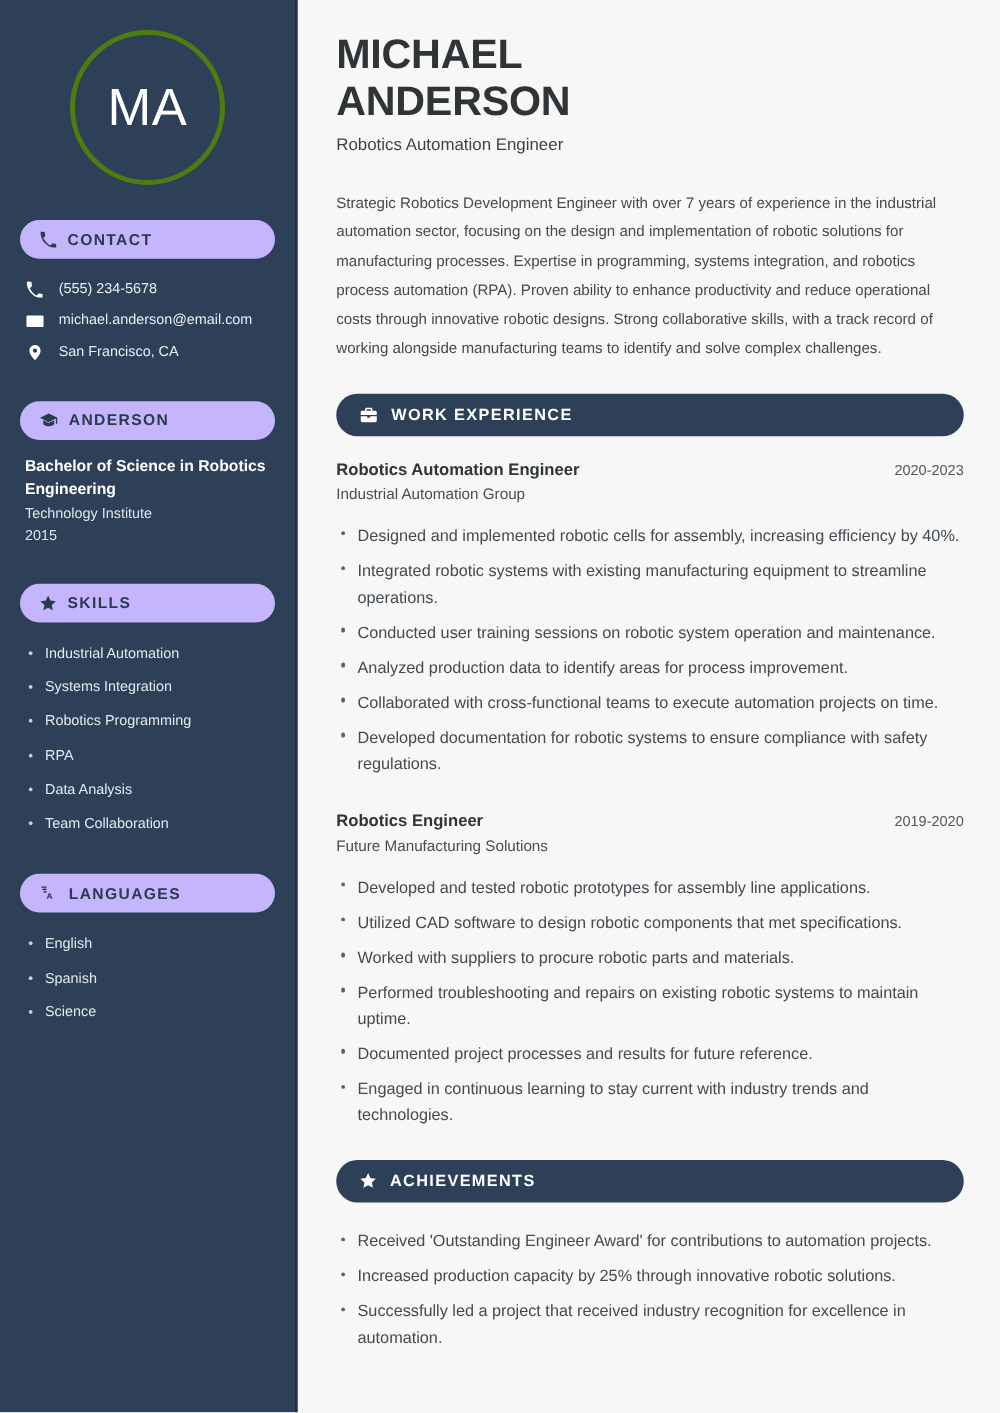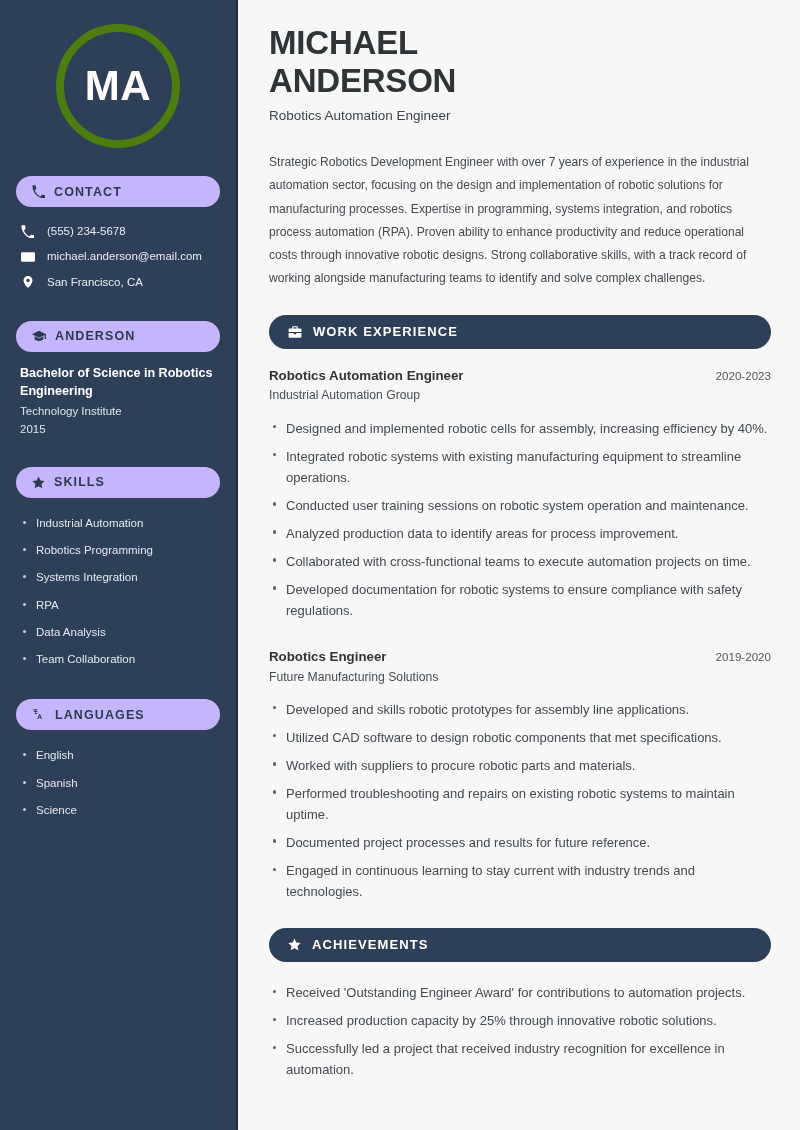--- a/index.html
+++ b/index.html
@@ -36,27 +36,27 @@
   .avatar-wrap {
     display: flex;
     justify-content: center;
     margin-top: 24px;
     margin-bottom: 28px;
   }
   .avatar {
     width: 124px;
     height: 124px;
     border-radius: 50%;
-    border: 8px solid #4d7c0f;
+    border: 4px solid #4d7c0f;
     display: flex;
     align-items: center;
     justify-content: center;
     color: #ffffff;
     font-size: 42px;
-    font-weight: 700;
+    font-weight: 400;
     letter-spacing: 0.5px;
     line-height: 1;
   }
 
   
   .pill {
     background: #c4b5fd;
     color: #2b3a4f;
     border-radius: 999px;
     height: 31px;
@@ -293,22 +293,22 @@
     <div class="pill">
       <span class="ico">
         <svg width="13" height="13" viewBox="0 0 24 24" fill="#2b3a4f">
             <path d="M12 .8l3.4 7.3 8 1-5.9 5.5 1.5 7.9L12 18.7 5 22.5l1.5-7.9L.6 9.1l8-1L12 .8z"></path>
           </svg>
       </span>
       <span>SKILLS</span>
     </div>
     <ul class="side-list">
       <li>Industrial Automation</li>
+      <li>Systems Integration</li>
       <li>Robotics Programming</li>
-      <li>Systems Integration</li>
       <li>RPA</li>
       <li>Data Analysis</li>
       <li>Team Collaboration</li>
     </ul>
 
     <div class="pill">
       <span class="ico">
         <svg width="14" height="14" viewBox="0 0 24 24" fill="#2b3a4f">
           <path d="M2 2h7.2v1.7H6.6v1.4h2.5v1.6H6.6v2.1c.9-.1 1.7-.3 2.4-.6l.5 1.6c-1.2.5-2.7.8-4.6.9l-.3-1.7c.4 0 .8 0 1.2-.1V6.7H3.3V5.1h2.5V3.7H2V2z"></path>
           <path d="M11.6 3.1h1.9l3.4 8.6h-2l-.7-1.9h-3.3l-.7 1.9h-2l3.4-8.6zm1 2.3l-1.1 3h2.2l-1.1-3z" transform="translate(1.5 8) scale(0.92)"></path>
@@ -363,21 +363,21 @@
       </ul>
     </div>
 
     <div class="job">
       <div class="job-head">
         <div class="job-role">Robotics Engineer</div>
         <div class="job-dates">2019-2020</div>
       </div>
       <div class="job-company">Future Manufacturing Solutions</div>
       <ul class="bullets">
-        <li>Developed and skills robotic prototypes for assembly line applications.</li>
+        <li>Developed and tested robotic prototypes for assembly line applications.</li>
         <li>Utilized CAD software to design robotic components that met specifications.</li>
         <li>Worked with suppliers to procure robotic parts and materials.</li>
         <li>Performed troubleshooting and repairs on existing robotic systems to maintain uptime.</li>
         <li>Documented project processes and results for future reference.</li>
         <li>Engaged in continuous learning to stay current with industry trends and technologies.</li>
       </ul>
     </div>
 
     <div class="bar">
       <span class="ico">

